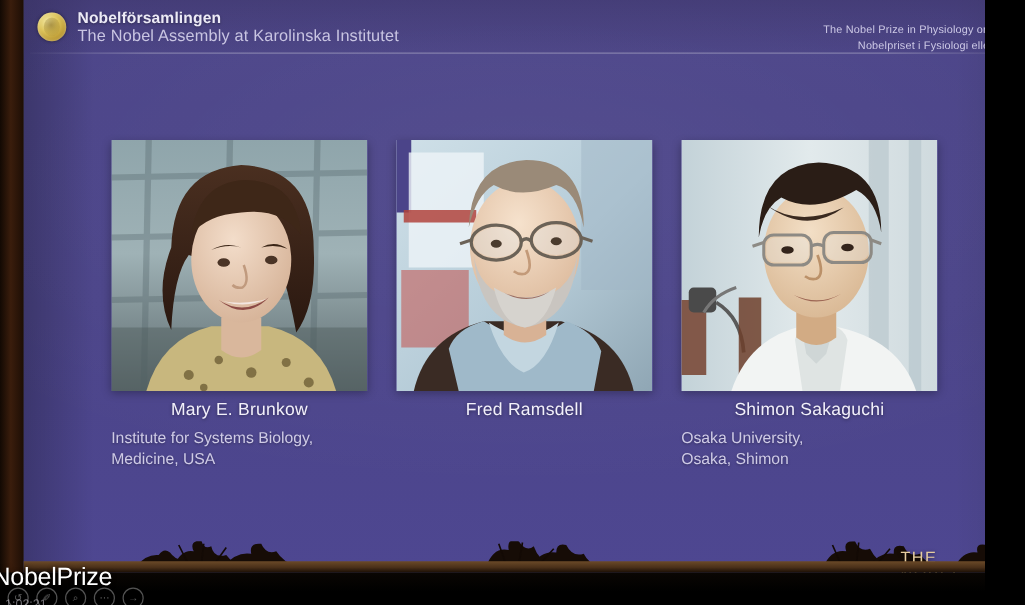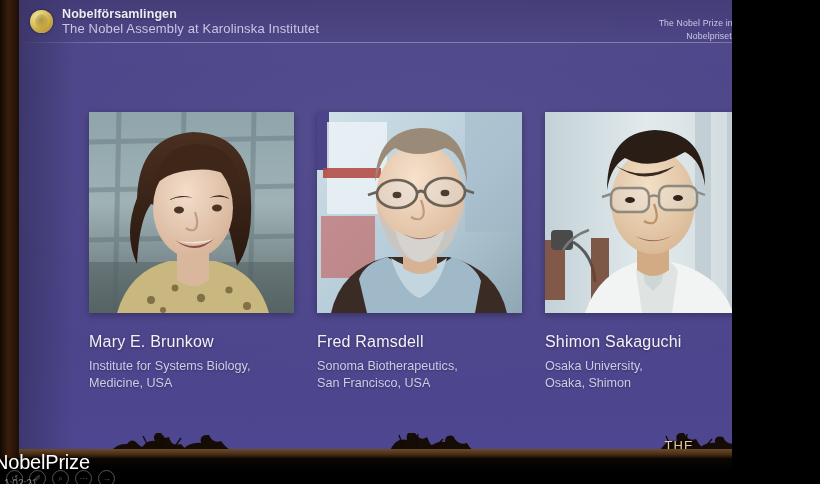--- a/index.html
+++ b/index.html
@@ -1,20 +1,20 @@
 <!DOCTYPE html>
 <html><head>
 <meta charset="utf-8">
 <style>
   html,body{margin:0;padding:0;background:#000;}
   body{width:820px;height:484px;overflow:hidden;
        font-family:"Liberation Sans","DejaVu Sans",sans-serif;}
 
   
-  #stage{position:relative;width:732px;height:484px;background:#404040;overflow:hidden;}
+  #stage{position:relative;width:788px;height:484px;background:#404040;overflow:hidden;}
 
   
   .wall-left{position:absolute;left:0;top:0;width:19px;height:484px;
     background:linear-gradient(90deg,#120903 0%,#3a1d0c 45%,#1d0e05 100%);}
 
   
   .screen{position:absolute;left:19px;top:0;width:801px;height:458px;
     background:
       radial-gradient(120% 90% at 50% 30%, rgba(255,255,255,.055) 0%, rgba(255,255,255,0) 62%),
       linear-gradient(180deg,#4c4589 0%,#4a4388 18%,#4b4489 55%,#4e4791 100%);}
@@ -45,21 +45,21 @@
   .hdr-right div{font-size:8.7px;color:#cdc9e6;letter-spacing:.15px;}
 
   
   .row{position:absolute;left:19px;top:112px;width:801px;z-index:3;
     display:flex;justify-content:center;gap:23px;}
   .card{width:205px;}
   .photo{width:205px;height:201px;overflow:hidden;position:relative;
     box-shadow:0 2px 7px rgba(0,0,0,.30);}
   .photo svg{display:block;width:100%;height:100%;}
 
-  .nm{margin-top:20px;text-align:left;font-size:16px;color:#f2f0fa;
+  .nm{margin-top:6px;text-align:center;font-size:14px;color:#f2f0fa;
     letter-spacing:.2px;text-shadow:0 1px 3px rgba(0,0,0,.40);}
   .af{margin-top:7px;font-size:12.6px;color:#cfcbe6;
     line-height:1.32;text-shadow:0 1px 2px rgba(0,0,0,.32);}
 
   
   .ledge{position:absolute;left:19px;top:449px;width:801px;height:9px;z-index:6;
     background:linear-gradient(180deg,#6b4a28 0%,#4a3019 55%,#1a0e05 100%);}
   .plants{position:absolute;left:19px;top:433px;width:801px;height:20px;z-index:5;}
   .floor{position:absolute;left:0;top:458px;width:820px;height:26px;z-index:7;
     background:linear-gradient(180deg,#0a0603 0%,#000 60%);}
@@ -219,24 +219,20 @@
           <ellipse cx="128" cy="80" rx="18" ry="12" fill="#dfe9ef" opacity=".30"></ellipse>
           <g fill="#4b3c2e">
             <ellipse cx="80" cy="83" rx="4.4" ry="3.2"></ellipse>
               <ellipse cx="128" cy="81" rx="4.4" ry="3.2"></ellipse>
           </g>
           <path d="M104 88 q6 16-1 19 q-5 1-9-2" fill="none" stroke="#c39a79" stroke-width="2.2"></path>
           <path d="M86 122 q19 9 37-1 q-18 12-37 1z" fill="#9d6f62"></path>
         </svg>
       </div>
       <div class="nm">Fred Ramsdell</div>
-      <div class="af">
-        <div>Sonoma Biotherapeutics,</div>
-        <div>San Francisco, USA</div>
-      </div>
     </div>
 
     <div class="card">
       <div class="photo">
         <svg viewBox="0 0 205 201" preserveAspectRatio="xMidYMid slice">
           <defs>
             <linearGradient id="bg3" x1="0" y1="0" x2="1" y2="0">
               <stop offset="0" stop-color="#c3d2d8"></stop>
                 <stop offset=".5" stop-color="#e2eaec"></stop>
               <stop offset="1" stop-color="#cfdade"></stop>

